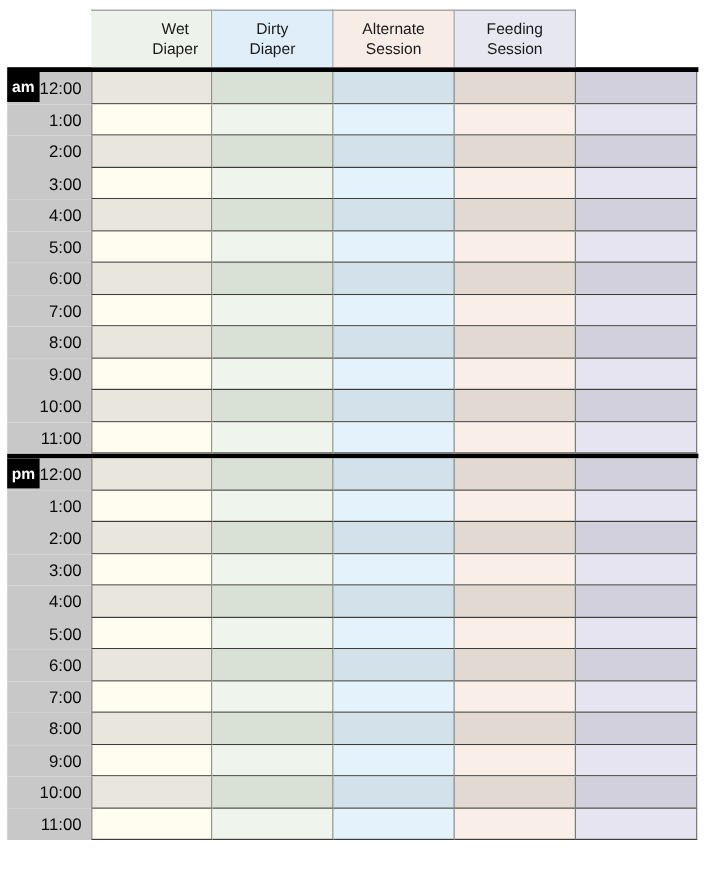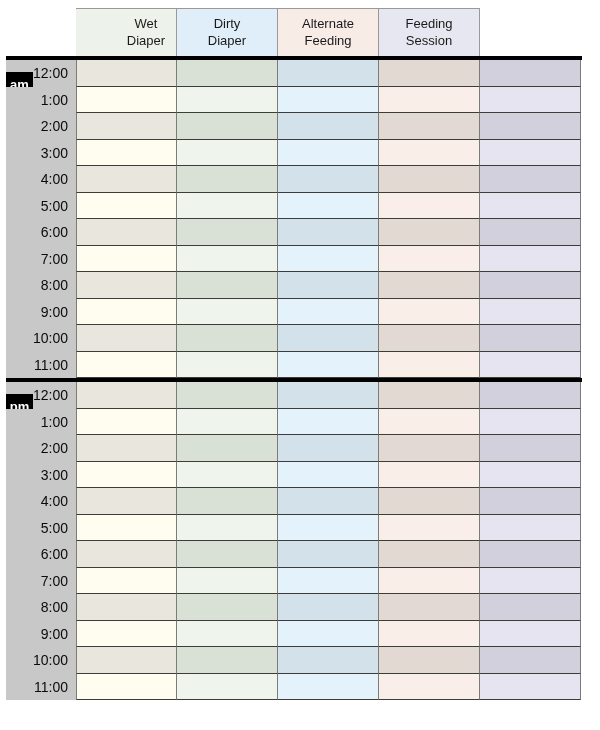--- a/index.html
+++ b/index.html
@@ -41,21 +41,21 @@
   .tcell {
     background: var(--time-column-bg);
     position: relative;
     display: flex; align-items: center; justify-content: flex-end;
     padding-right: 8px;
     font-size: 14px;
     color: var(--time-text);
   }
   .badge {
     position: absolute;
-    left: 0; top: 12px;
+    left: 0; top: 0;
     width: 27px; height: 25px;
     background: var(--meridiem-bg);
     color: var(--meridiem-text);
     font-weight: bold;
     font-size: 13px;
     display: flex; align-items: center; justify-content: center;
   }
   .cell {
     border-bottom: 1px solid var(--row-border);
     border-right: 1px solid var(--column-border);
@@ -66,21 +66,21 @@
 <body style="background: rgb(255, 255, 255);">
 
 <div class="sheet">
   <div class="header-row">
       <div class="corner"></div>
       <div class="hcell" style="background: rgb(237, 242, 234); padding-left: 40px;">Wet
 Diaper</div>
       <div class="hcell" style="background: rgb(223, 238, 249);">Dirty
 Diaper</div>
       <div class="hcell" style="background: rgb(248, 236, 230);">Alternate
-Feeding</div>
+Session</div>
       <div class="hcell" style="background: rgb(231, 231, 241);">Feeding
 Session</div>
     </div>
 <div class="thick-line"></div>
     <div class="section">
       <div class="tcell">
         <span>12:00</span>
         <div class="badge">am</div>
       </div>
       <div class="cell first" style="background: rgb(232, 230, 221);"></div>

